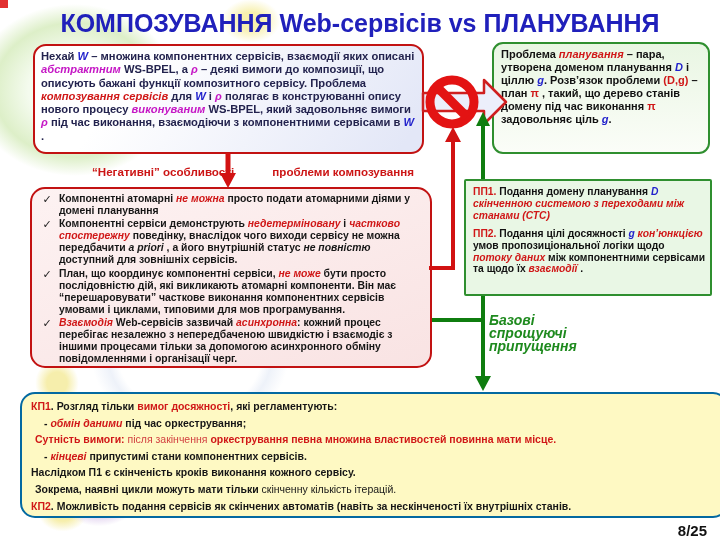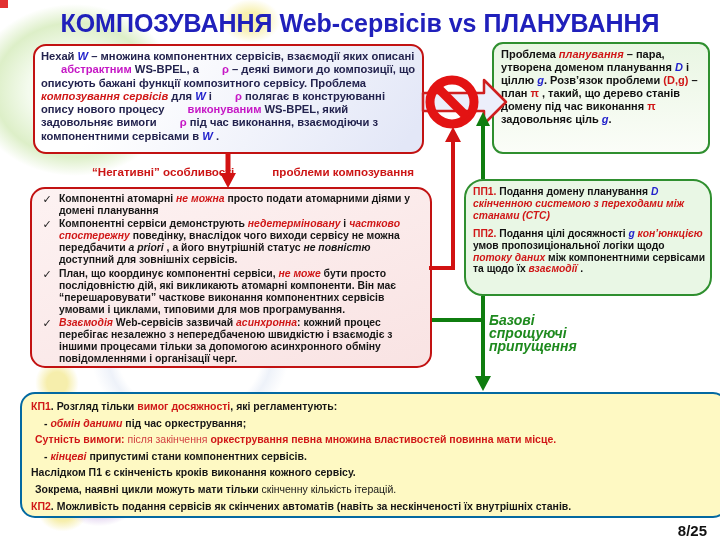--- a/index.html
+++ b/index.html
@@ -49,21 +49,21 @@
     left:30px;top:187px;width:402px;height:181px;
     border:2px solid #c21212;border-radius:15px;
     background:linear-gradient(160deg,#fdf2f2 0%,#f9e3e3 100%);
     padding:4px 5px 3px 3px;font-size:10.4px;line-height:12.1px;color:#161616;
   }
   .pink-box .li{display:flex;margin-bottom:1px;}
   .pink-box .check{flex:0 0 24px;text-align:center;font-weight:normal;font-size:11px;color:#222;}
   .pink-box .li-text{flex:1;}
   .pp-box{
     left:464px;top:179px;width:248px;height:117px;
-    border:2px solid #2f8f2f;border-radius:19px;
+    border:2px solid #2f8f2f;border-radius:2px;
     background:#e9f7e5;
     padding:5px 5px 3px 7px;font-size:10.3px;line-height:11.9px;color:#111111;
   }
   .pp-box .pp{margin-bottom:6px;}
   .assumptions-label{
     position:absolute;z-index:2;left:489px;top:314px;width:92px;
     font-size:14px;line-height:13px;font-weight:bold;font-style:italic;color:#1e8a1e;
   }
   .kp-box{
     left:20px;top:392px;width:708px;height:126px;
@@ -78,21 +78,21 @@
     position:absolute;z-index:2;right:13px;bottom:1px;
     font-size:15px;font-weight:bold;color:#111;margin-left:14px;
   }
   .connectors{position:absolute;z-index:3;left:0;top:0;pointer-events:none;}
 
   
   .seg-red{color:#d01818;font-style:italic;font-weight:bold;}
   .seg-redn{color:#d01818;font-weight:bold;}
   .seg-redp{color:#d24040;font-weight:normal;}
   .seg-blue{color:#2222cc;font-style:italic;font-weight:bold;}
-  .seg-mag{color:#c517c5;font-weight:bold;margin-left:20px;}
+  .seg-mag{color:#c517c5;font-style:italic;font-weight:bold;}
   .seg-itl{font-style:italic;}
   .seg-plain{font-weight:normal;}
 </style>
 </head>
 <body>
 
 <div class="slide">
 
   <div class="deco deco-green-circle"></div>
   <div class="deco deco-yellow-top"></div>

